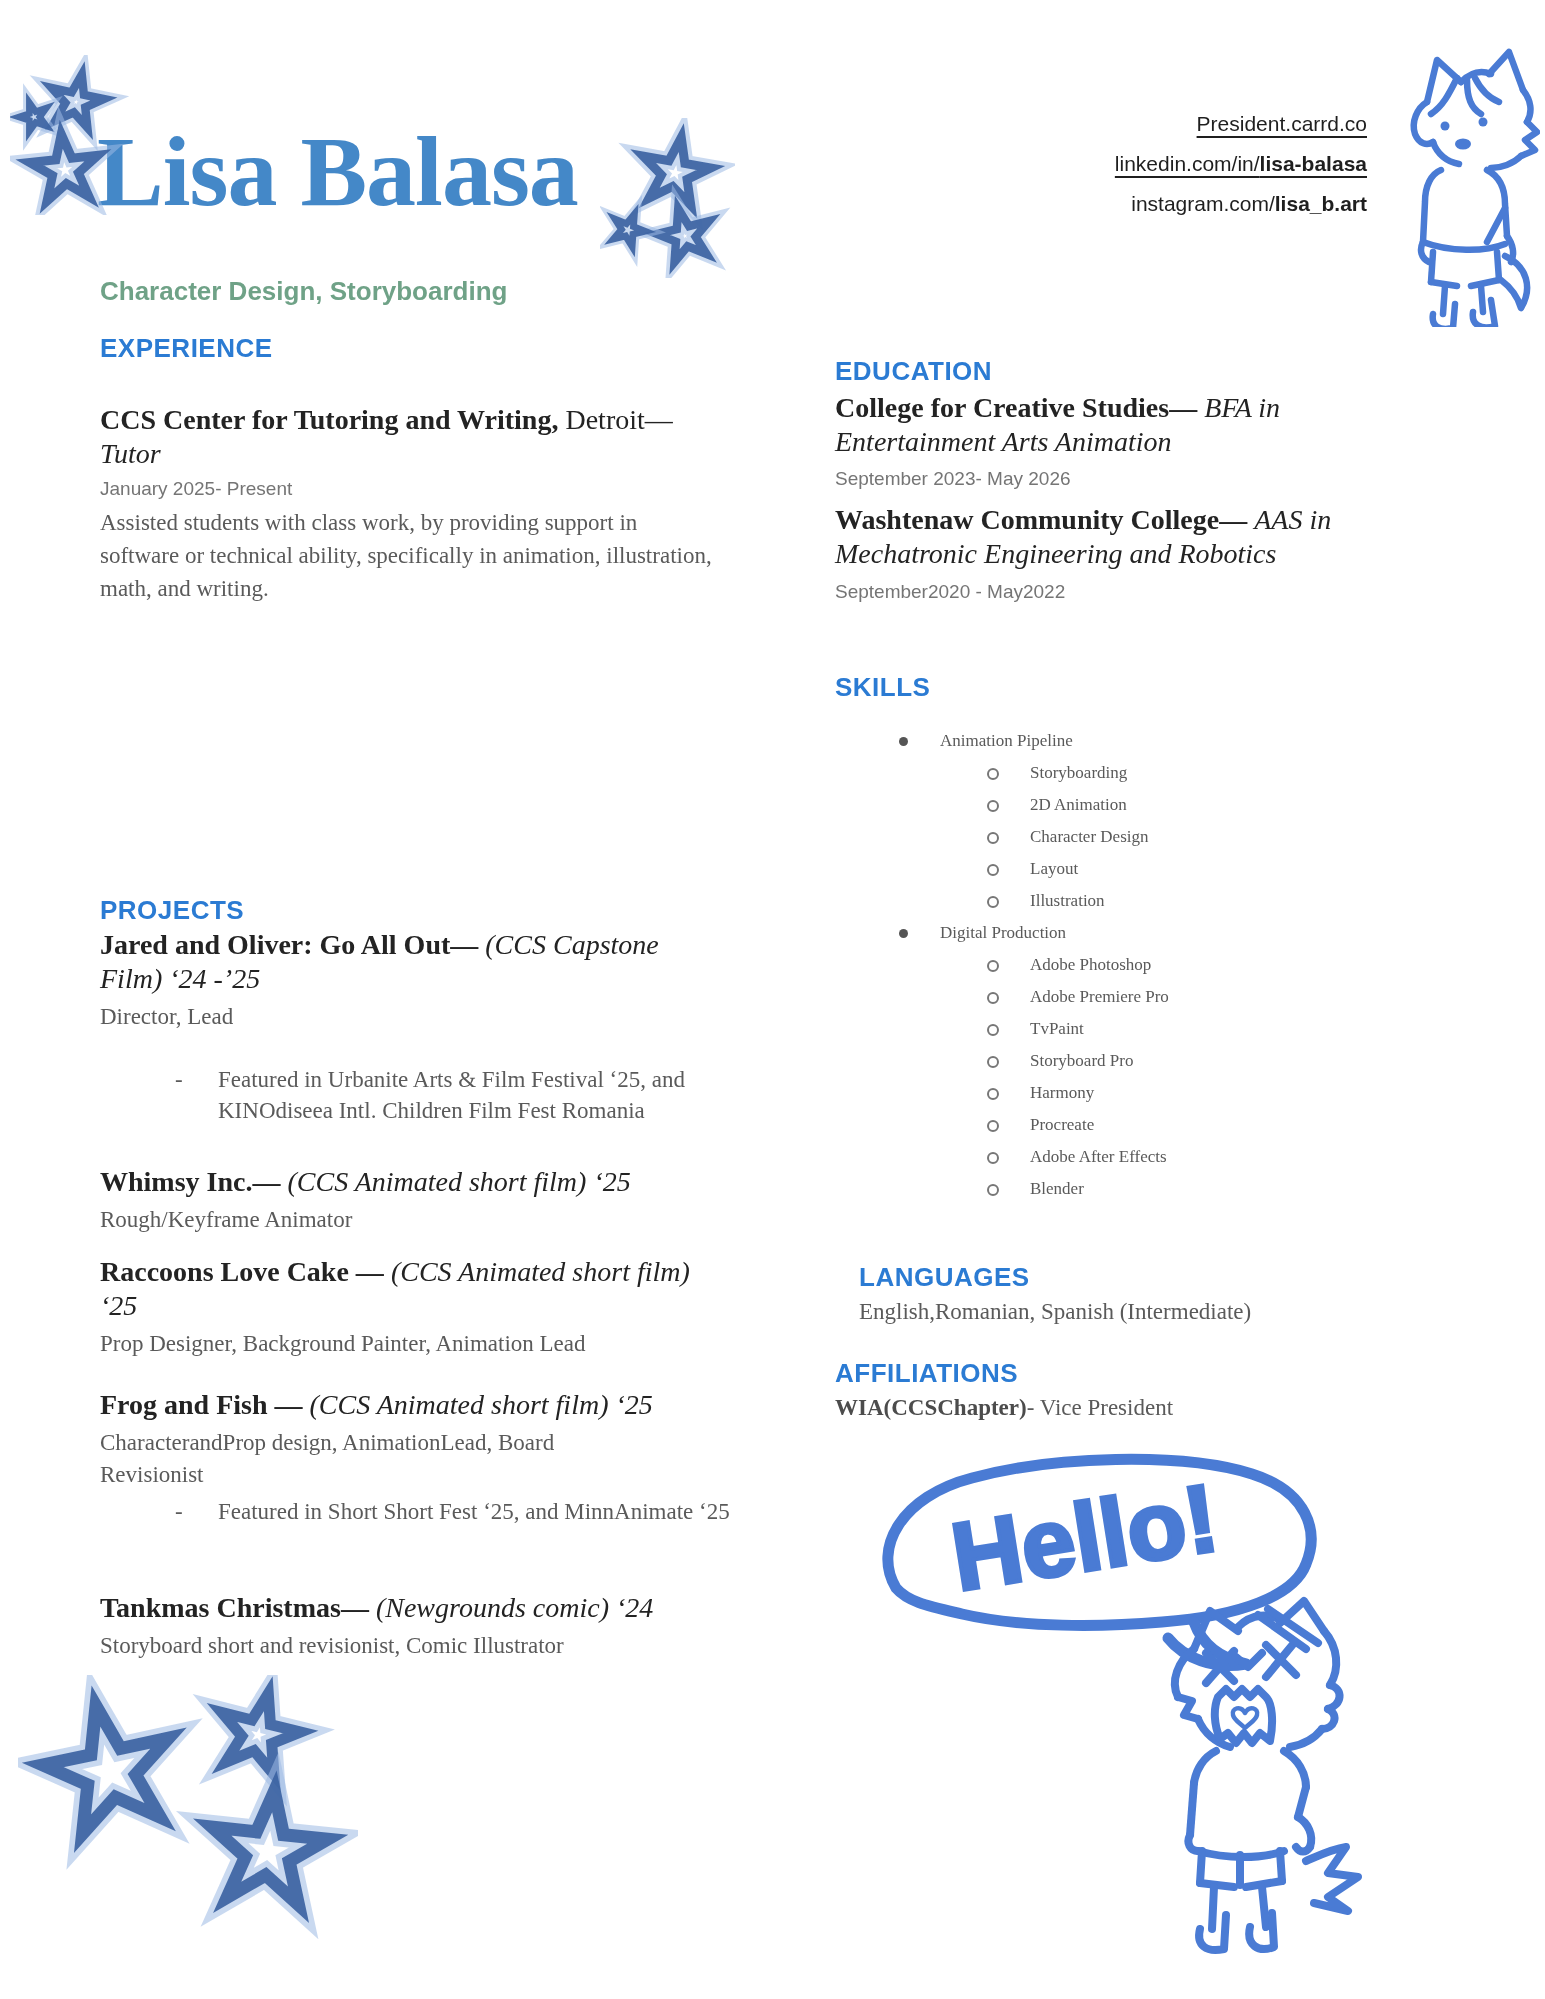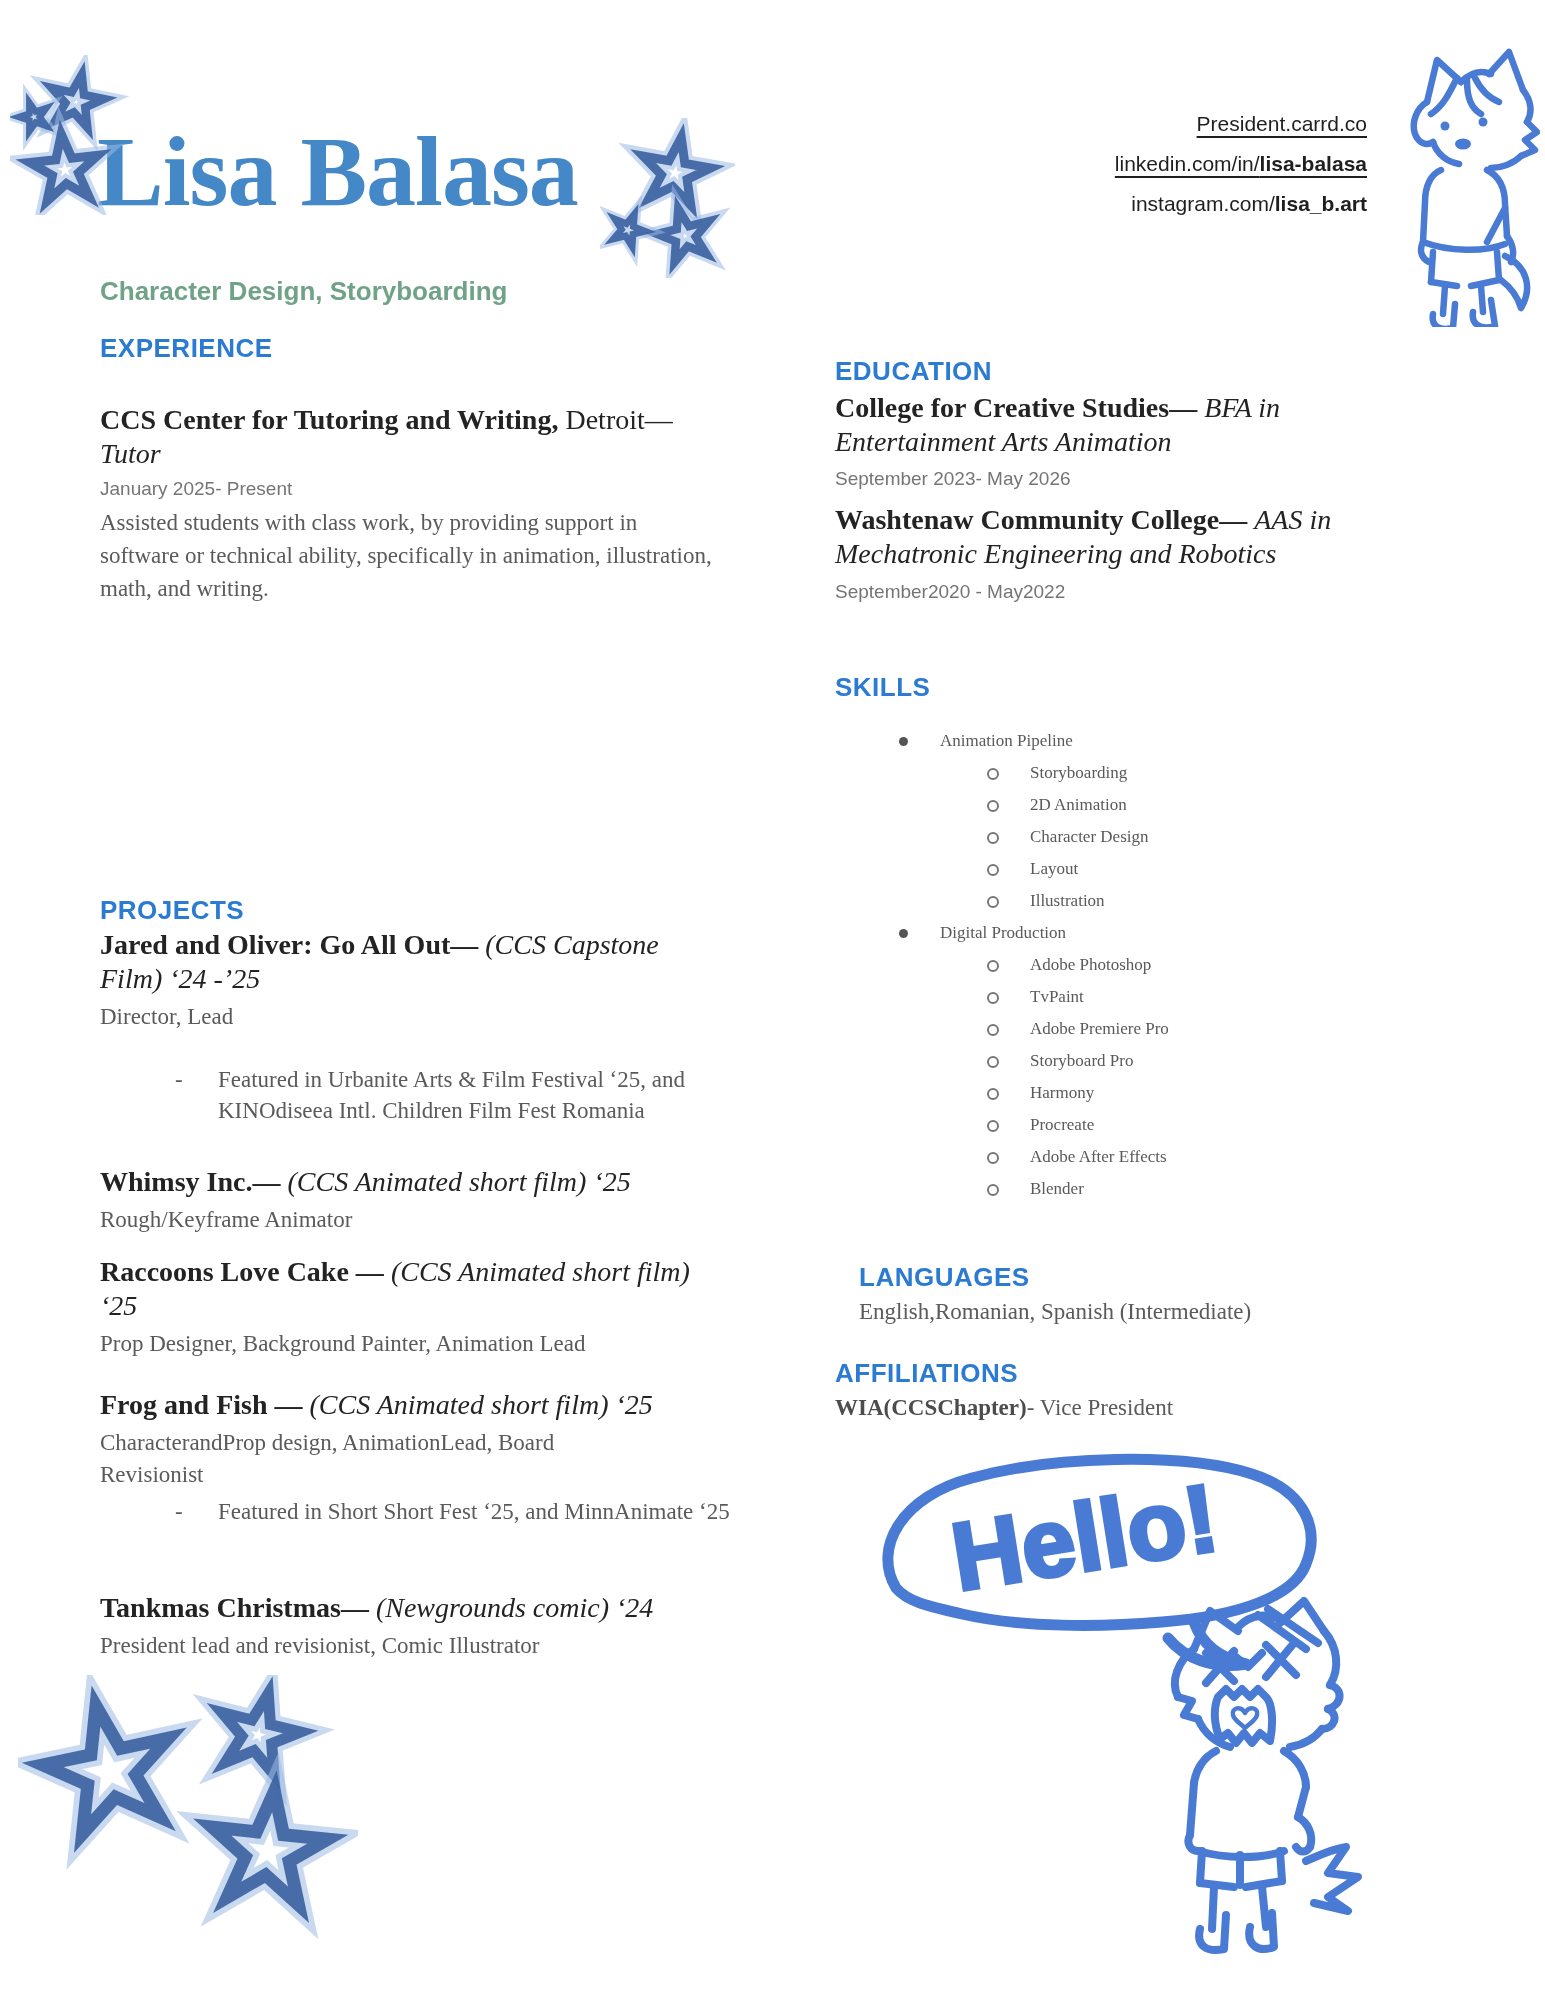--- a/index.html
+++ b/index.html
@@ -115,21 +115,21 @@
     </div>
     <div class="roles">CharacterandProp design, AnimationLead, Board Revisionist</div>
     <div class="dash-bullet" style="margin-top:4px;">Featured in Short Short Fest ‘25, and MinnAnimate ‘25</div>
   </div>
 
   <div class="abs" style="left:100px;top:1591px;width:610px;">
     <div class="entry-heading">
       <span class="bd">Tankmas Christmas—</span>
       <em class="it">(Newgrounds comic) ‘24</em>
     </div>
-    <div class="roles">President lead and revisionist, Comic Illustrator</div>
+    <div class="roles">Storyboard short and revisionist, Comic Illustrator</div>
   </div>
 
   <div class="abs" style="left:835px;top:356px;width:545px;">
     <div class="sec-title">EDUCATION</div>
     <div class="entry-heading" style="margin-top:4px;">
       <span class="bd">College for Creative Studies—</span>
       <em class="it">BFA in Entertainment Arts Animation</em>
     </div>
     <div class="dates" style="margin-top:9px;">September 2023- May 2026</div>
     <div class="entry-heading" style="margin-top:13px;">
@@ -143,22 +143,22 @@
     <div class="sec-title">SKILLS</div>
     <div style="margin-top:22px;">
       <div class="sk-row sk1">Animation Pipeline</div>
       <div class="sk-row sk2">Storyboarding</div>
       <div class="sk-row sk2">2D Animation</div>
       <div class="sk-row sk2">Character Design</div>
       <div class="sk-row sk2">Layout</div>
       <div class="sk-row sk2">Illustration</div>
       <div class="sk-row sk1">Digital Production</div>
       <div class="sk-row sk2">Adobe Photoshop</div>
+      <div class="sk-row sk2">Adobe Premiere Pro</div>
       <div class="sk-row sk2">TvPaint</div>
-      <div class="sk-row sk2">Adobe Premiere Pro</div>
       <div class="sk-row sk2">Storyboard Pro</div>
       <div class="sk-row sk2">Harmony</div>
       <div class="sk-row sk2">Procreate</div>
       <div class="sk-row sk2">Adobe After Effects</div>
       <div class="sk-row sk2">Blender</div>
     </div>
   </div>
 
   <div class="abs" style="left:859px;top:1262px;width:560px;">
     <div class="sec-title">LANGUAGES</div>

